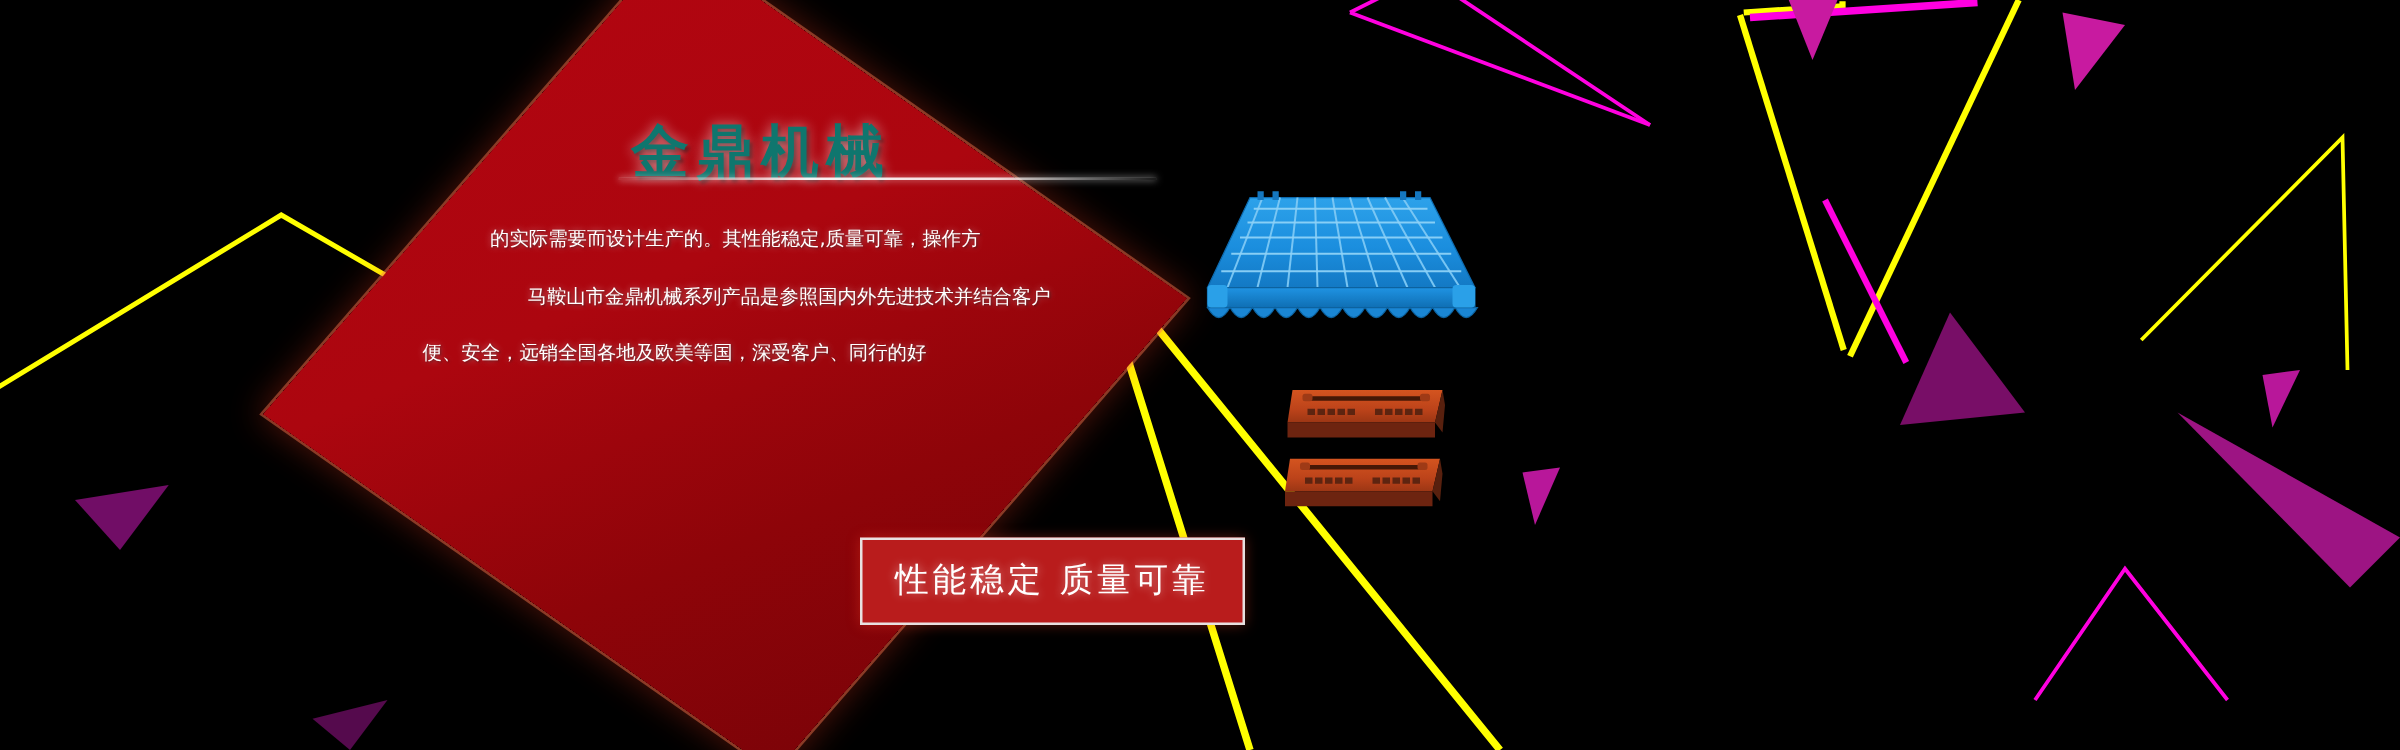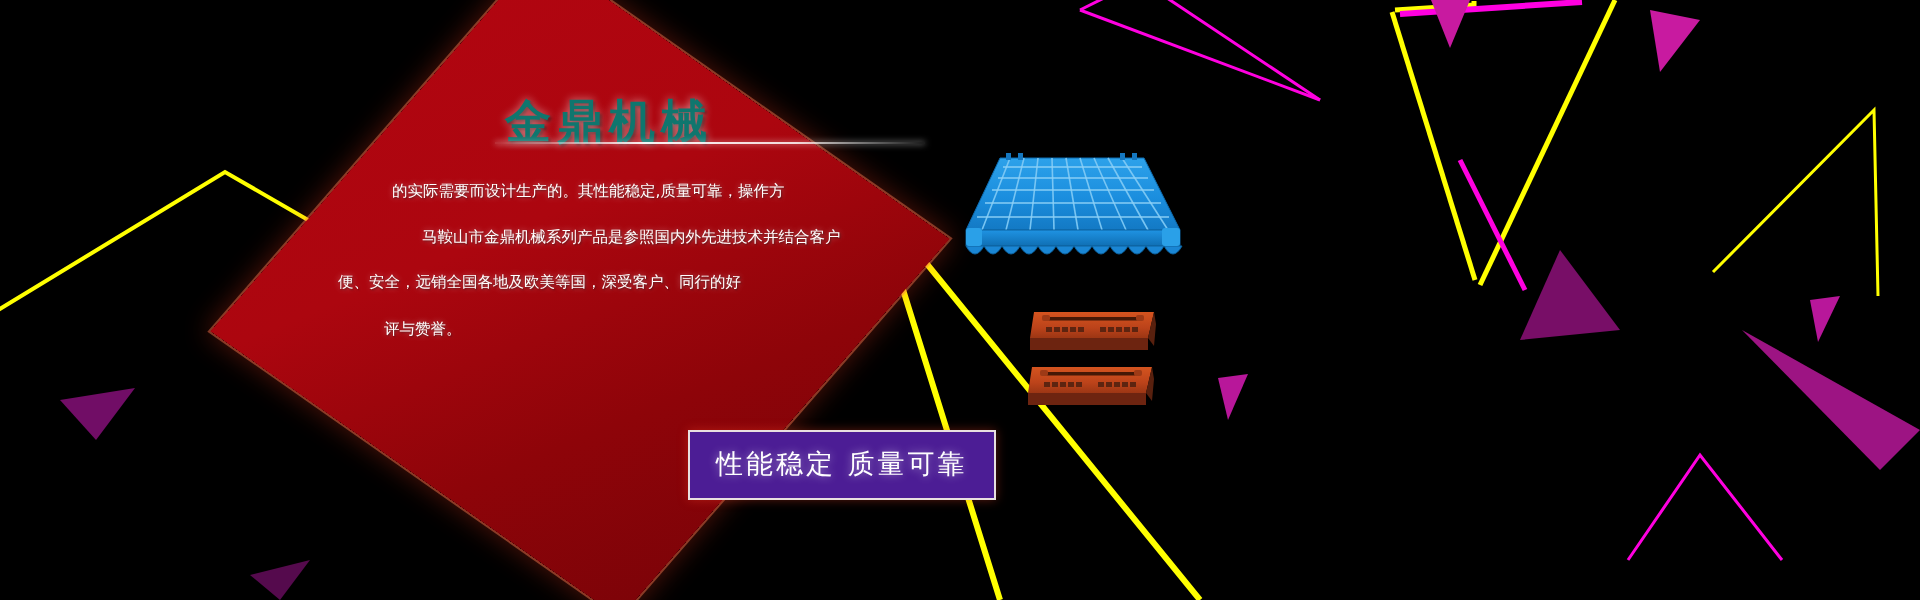--- a/index.html
+++ b/index.html
@@ -72,21 +72,21 @@
   #intro-paragraph .ln.l1{margin-left:22px;}
   #intro-paragraph .ln.l2{margin-left:-8px;}
   #intro-paragraph .ln.l3{margin-left:-62px;font-family:Liberation Mono, monospace;}
   #intro-paragraph .ln.l4{margin-left:-16px;}
 
   
   #slogan-box{
     position:absolute;
     left:688px;top:430px;
     padding:14px 26px 16px;
-    background:#4c1d95;
+    background:#b91c1c;
     border:2px solid #e8e0e0;
     box-shadow:0 0 10px rgba(255,70,40,.35);
   }
   #slogan-text{
     font-size:27px;
     letter-spacing:3px;
     color:#ffffff;
     white-space:nowrap;
     text-shadow:0 0 8px rgba(255,255,255,.5);
   }
@@ -149,21 +149,20 @@
     <div id="diamond"></div>
   </div>
 
   <div id="diamond-content">
     <div id="brand-title">金鼎机械</div>
     <div id="title-rule"></div>
     <div id="intro-paragraph">
       <span class="ln l2">的实际需要而设计生产的。其性能稳定,质量可靠，操作方</span>
       <span class="ln l1">马鞍山市金鼎机械系列产品是参照国内外先进技术并结合客户</span>
       <span class="ln l3">便、安全，远销全国各地及欧美等国，深受客户、同行的好</span>
-      <span class="ln l4">评与赞誉。</span>
     </div>
   </div>
 
   <div id="slogan-box">
     <div id="slogan-text">性能稳定  质量可靠</div>
   </div>
 
   <div id="product-grate">
     <svg viewBox="0 0 246 130">
       <defs>

